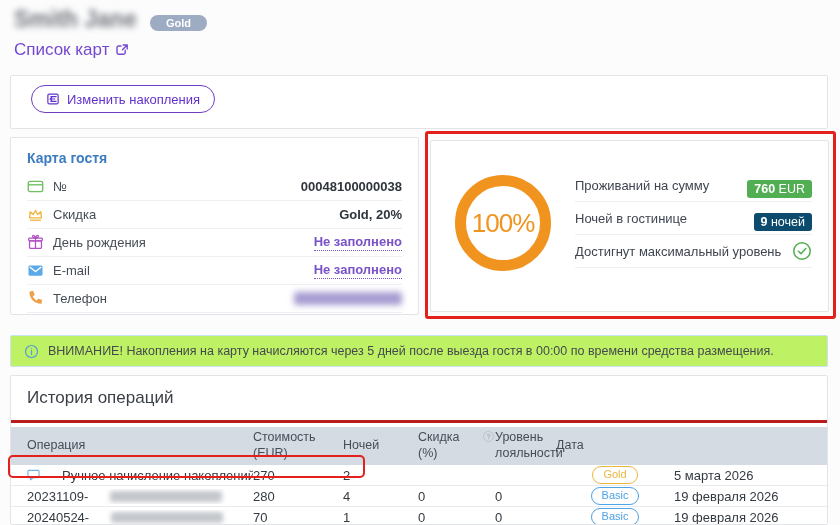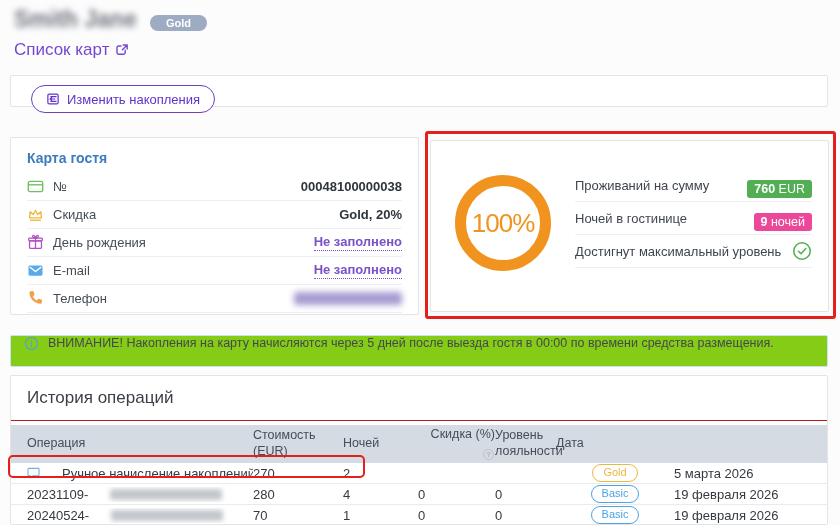--- a/index.html
+++ b/index.html
@@ -22,21 +22,21 @@
     padding:2px 16px; border-radius:10px; color:#fff;
     font-size:11px; font-weight:bold; filter:blur(.4px);
   }
   .cards-link {
     position:absolute; left:14px; top:40px;
     display:inline-flex; align-items:center; gap:6px;
     font-size:17px; color:#7448d0; cursor:pointer; text-decoration:none;
   }
 
   
-  .toolbar-card { left:10px; top:75px; width:818px; height:32px; }
+  .toolbar-card { left:10px; top:75px; width:818px; height:54px; }
   .edit-btn {
     margin:9px 0 0 20px; height:28px; display:inline-flex; align-items:center; gap:7px;
     padding:0 14px; border:1px solid #6e3fc3; border-radius:14px; background:#fff;
     color:#6233cc; font-size:13px; font-family:inherit; cursor:pointer;
   }
 
   
   .guest-card { left:10px; top:137px; width:409px; height:178px; padding:12px 16px 0; }
   .card-title { font-size:14px; font-weight:bold; color:#3b7bbe; margin-bottom:7px; }
   .gc-row { display:flex; align-items:center; height:28px; border-bottom:1px solid #edeff2; }
@@ -66,34 +66,34 @@
 
   
   .annot { position:absolute; border:3px solid #e3201b; border-radius:3px;
            pointer-events:none; z-index:6; }
   .annot-accruals { left:425px; top:131px; width:411px; height:188px; }
   .annot-row { left:8px; top:455px; width:357px; height:23px; border-width:2px; border-radius:5px; }
 
   
   .notice {
     position:absolute; left:10px; top:335px; width:818px; height:32px;
-    background:#84cc16; border:1px solid #c9e2f1; border-radius:2px;
-    display:flex; align-items:flex-start; gap:9px; padding:0 13px;
+    background:#bef264; border:1px solid #c9e2f1; border-radius:2px;
+    display:flex; align-items:center; gap:9px; padding:0 13px;
     font-size:12.5px; color:#45494e;
   }
 
   
   .hist-card { left:10px; top:375px; width:818px; height:150px; overflow:hidden; padding:0; }
   .hist-title { padding:12px 16px; font-size:17px; color:#3a3f46;
-                border-bottom:1px solid #b91c1c; }
+                border-bottom:3px solid #b91c1c; }
   .grid7 { display:grid; grid-template-columns:226px 90px 75px 77px 61px 118px 1fr;
            align-items:center; padding:0 16px; }
   .hist-head { margin-top:4px; min-height:38px; background:#d5dbe3;
                font-size:12.5px; color:#454d57; line-height:1.25; }
-  .hist-head .qwrap { display:flex; align-items:flex-end; gap:5px;flex-direction:column; }
+  .hist-head .qwrap { display:flex; align-items:flex-start; gap:5px; }
   .hist-row { height:21px; border-bottom:1px solid #e9ebef; font-size:13px; color:#343a41;
               background:#fff; cursor:pointer; }
   .op-cell { display:flex; align-items:center; gap:22px; overflow:hidden; white-space:nowrap; }
   .redact-inline { display:inline-block; width:112px; height:11px; border-radius:2px;
                    background:#c3c6cb; filter:blur(2.5px); }
   .lvl-cell { text-align:center; }
   .lvl-badge { display:inline-block; border:1px solid; border-radius:10px;
                padding:1px 10px 2px; font-size:11px; line-height:1.2; background:#fff; }
   svg { display:block; }
 </style>
@@ -192,21 +192,21 @@
     <div class="acc-rows">
       <div class="acc-row">
         <span class="acc-label">Проживаний на сумму</span>
         <span class="acc-badge" style="background: rgb(82, 174, 82);">
           <b>760</b>
           <span>EUR</span>
         </span>
       </div>
       <div class="acc-row">
         <span class="acc-label">Ночей в гостинице</span>
-        <span class="acc-badge" style="background: #ec4899;">
+        <span class="acc-badge" style="background: #0c4a6e;">
           <b>9</b>
           <span>ночей</span>
         </span>
       </div>
       <div class="acc-row">
         <span class="acc-label">Достигнут максимальный уровень</span>
         <span class="acc-check">
           <svg width="20" height="20" viewBox="0 0 20 20" fill="none" stroke="#52ae51" stroke-width="1.5">
             <circle cx="10" cy="10" r="8.2"></circle>
             <path d="M6.4 10.2 L9 12.8 L13.8 7.6" stroke-linecap="round" stroke-linejoin="round"></path>

